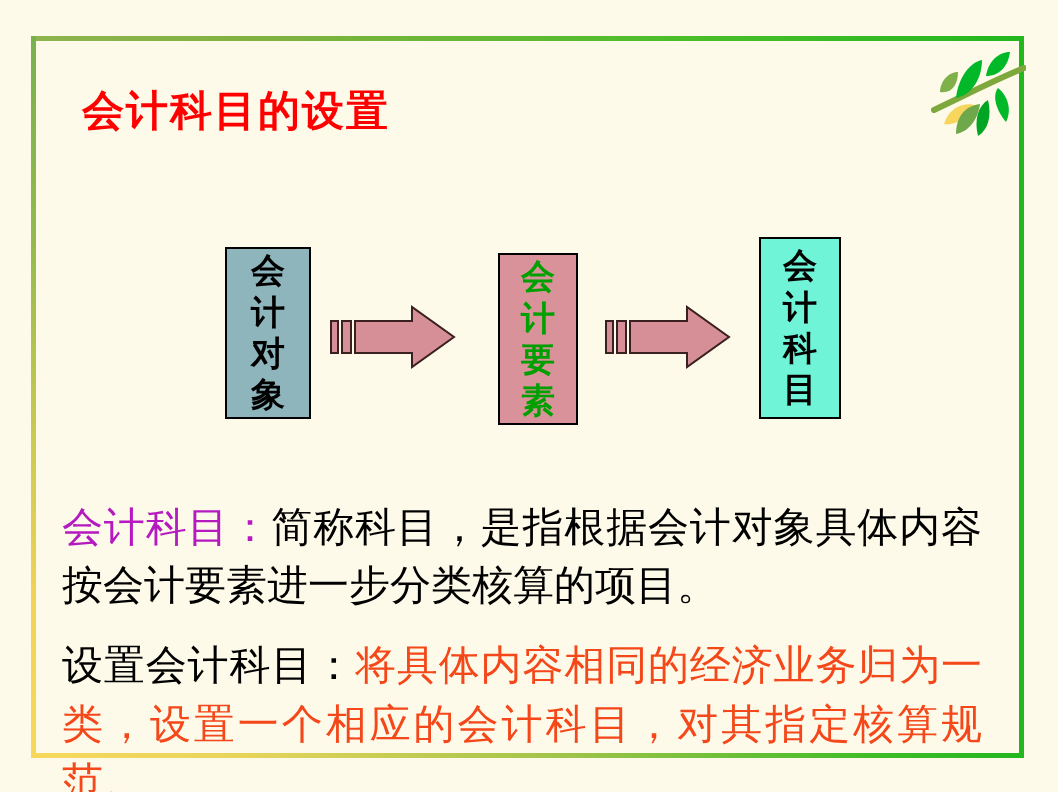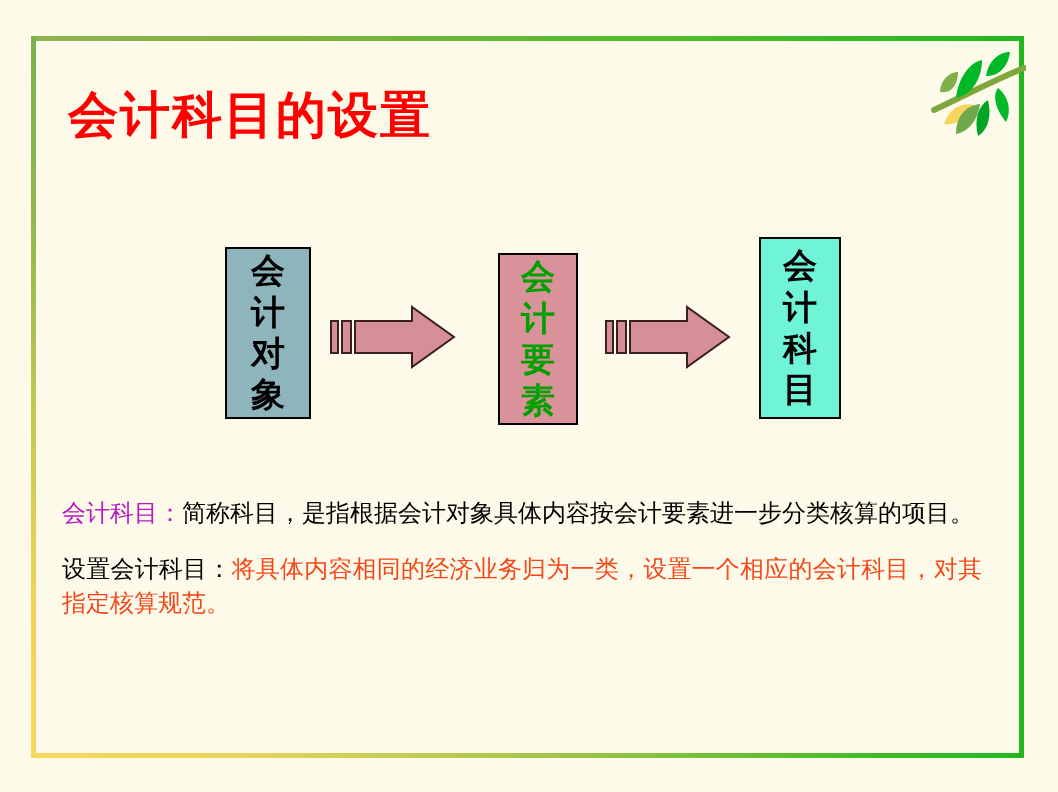--- a/index.html
+++ b/index.html
@@ -55,24 +55,24 @@
     position: absolute;
     left: 920px;
     top: 38px;
     width: 106px;
     height: 106px;
   }
 
   
   .slide-title {
     position: absolute;
-    left: 68px;
+    left: 82px;
     top: 88px;
     font-family: "DejaVu Sans", "Liberation Sans", sans-serif;
-    font-size: 50px;
+    font-size: 42px;
     font-weight: bold;
     color: #FF0000;
     letter-spacing: 2px;
     line-height: 1.1;
     white-space: nowrap;
   }
 
   
   .flow {
     position: absolute;
@@ -117,22 +117,22 @@
   .arrow-2 { left: 380px; top: 72px; }
 
   
   .body-block {
     position: absolute;
     left: 62px;
     top: 498px;
     width: 920px;
   }
   .para {
-    font-family: Liberation Mono, monospace;
-    font-size: 24px;
+    font-family: Liberation Sans, sans-serif;
+    font-size: 41px;
     line-height: 1.42;
     text-align: justify;
     text-justify: inter-character;
   }
   .para-1 { color: #000000; margin-bottom: 22px; }
   .para-2 { color: #F4481B; }
   .lead { color: #B519C0; }
   .para-2 .lead { color: #000000; }
 </style>
 </head>

